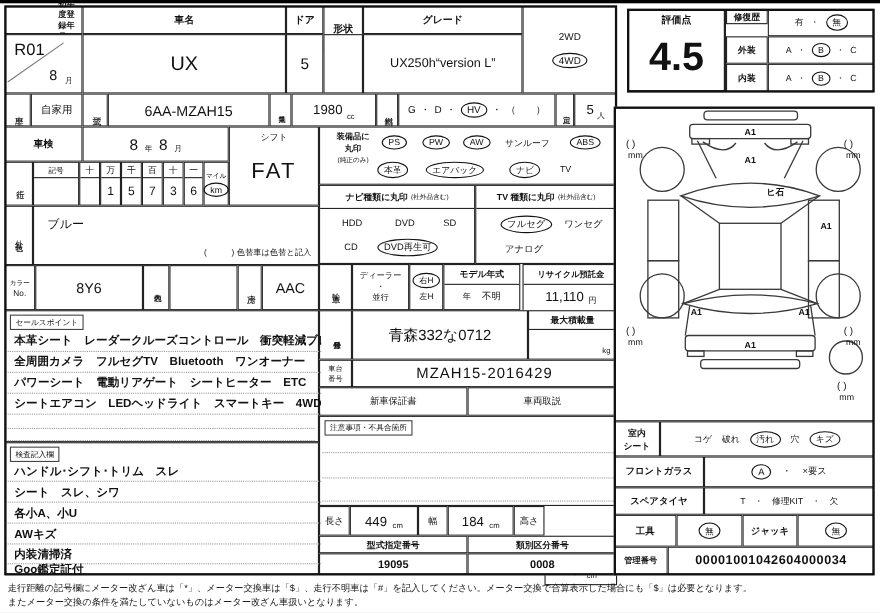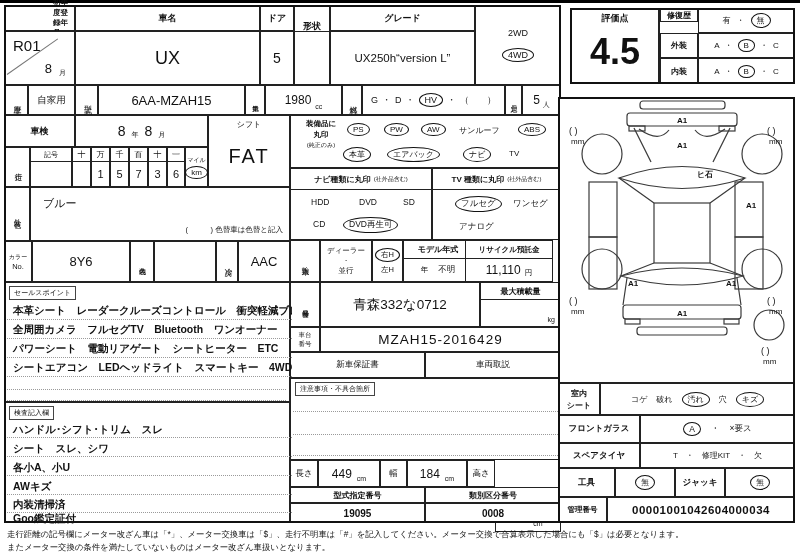--- a/index.html
+++ b/index.html
@@ -181,21 +181,21 @@
     <span style="font-size:7.5px;" class="circ">右H</span>
     <span style="font-size:7.5px;">左H</span>
   </div>
   <div class="c" style="left:403px;top:240px;width:70px;height:42px;">
     <div class="cc hdrline" style="height:17px;font-size:8px;font-weight:700;">モデル年式</div>
     <div class="cc" style="height:22px;gap:10px;">
       <span style="font-size:7.5px;">年</span>
       <span style="font-size:8.5px;">不明</span>
     </div>
   </div>
-  <div class="c" style="left:465px;top:240px;width:88px;height:42px;">
+  <div class="c" style="left:475px;top:240px;width:88px;height:54px;">
     <div class="cc hdrline" style="height:17px;font-size:7.5px;font-weight:700;">リサイクル預託金</div>
     <div class="cc" style="height:22px;gap:4px;">
       <span style="font-size:12px;">11,110</span>
       <span style="font-size:7.5px;align-self:flex-end;margin-bottom:3px;">円</span>
     </div>
   </div>
 
   <div class="c cc vert" style="left:290px;top:282px;width:30px;height:45px;font-size:7px;letter-spacing:0;">登録番号</div>
   <div class="c cc" style="left:320px;top:282px;width:160px;height:45px;font-size:13.5px;">青森332な0712</div>
   <div class="c" style="left:480px;top:282px;width:81px;height:45px;">

